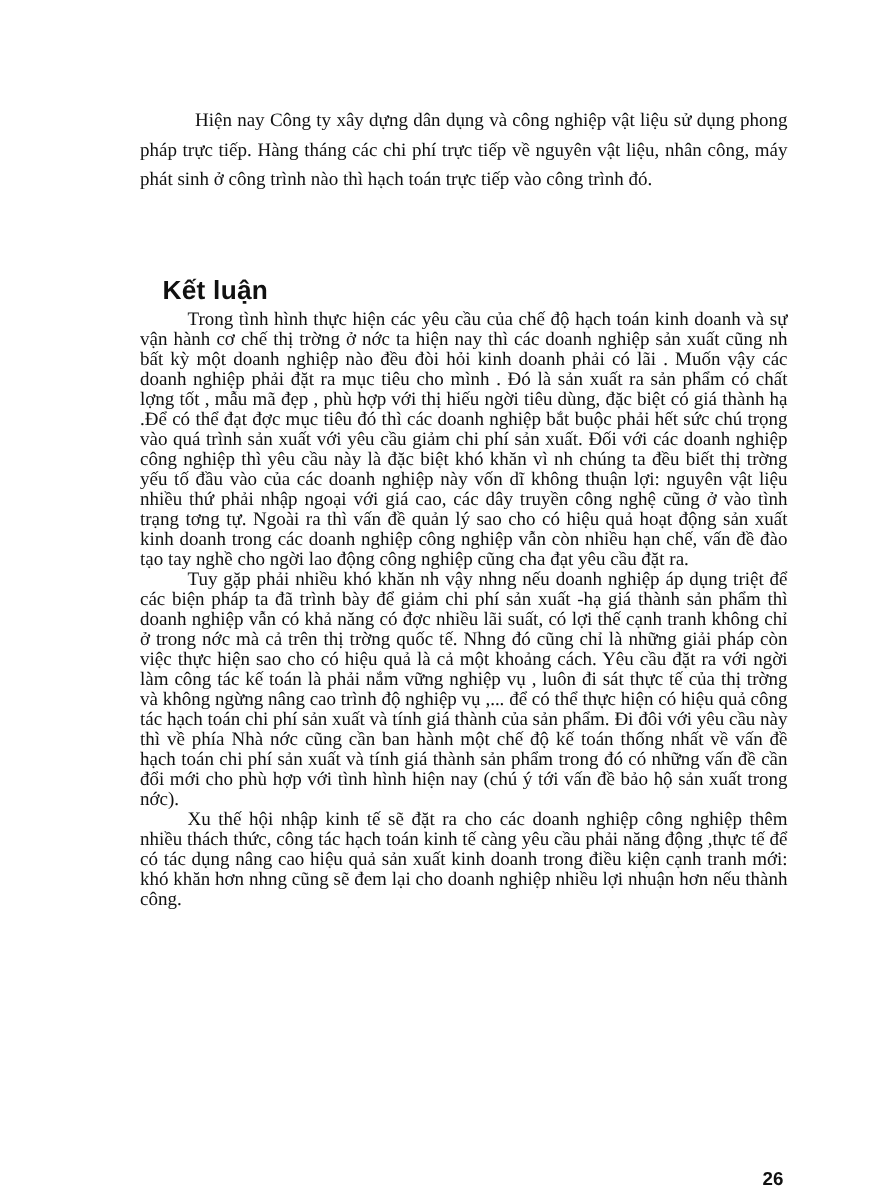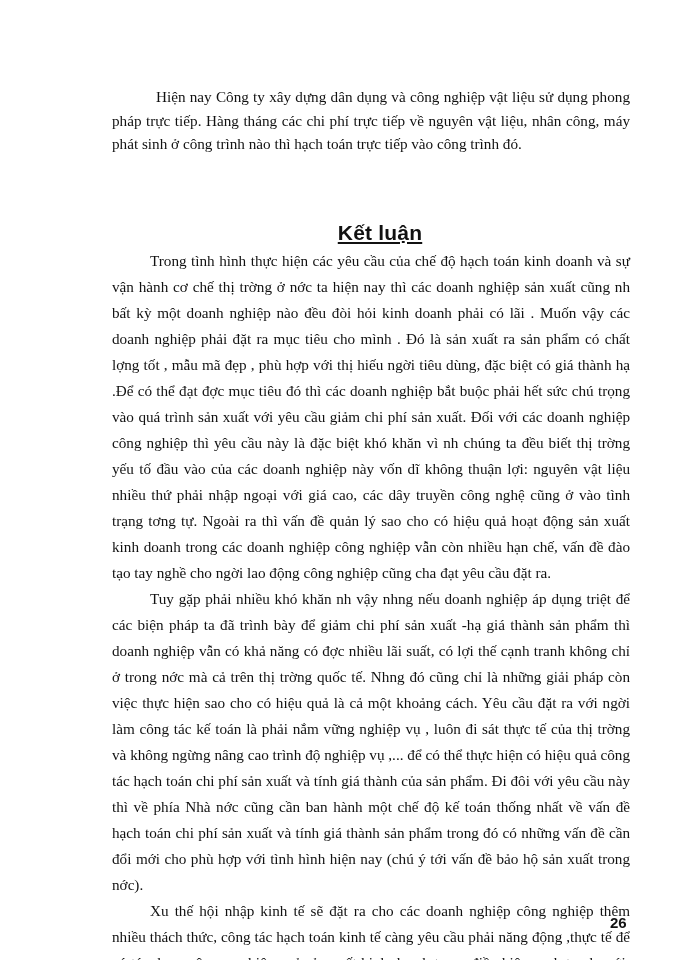--- a/index.html
+++ b/index.html
@@ -40,43 +40,42 @@
     line-height: 23.5px;
   }
   .intro .para + .para {
     margin-top: 8px;
   }
   .heading {
     position: absolute;
     left: 112px;
     width: 518px;
     top: 219px;
-    text-align: center;
+    text-align: left;
     font-family: "Liberation Sans", "DejaVu Sans", sans-serif;
     font-weight: bold;
     font-size: 21px;
     line-height: 28px;
     margin: 0;
     letter-spacing: 0.2px;
     padding-left: 18px;
     box-sizing: border-box;
-    text-decoration: underline;
   }
   .body {
     top: 248px;
   }
   .body .para {
-    line-height: 26px;
+    line-height: 16px;
     text-indent: 38px;
     font-family: Liberation Serif, serif;
   }
   .page-number {
     position: absolute;
     left: 610px;
-    top: 913px;
+    top: 934px;
     font-family: "Liberation Sans", "DejaVu Sans", sans-serif;
     font-weight: bold;
     font-size: 15px;
     line-height: 20px;
   }
 </style>
 </head>
 <body>
 
 <div class="page">

